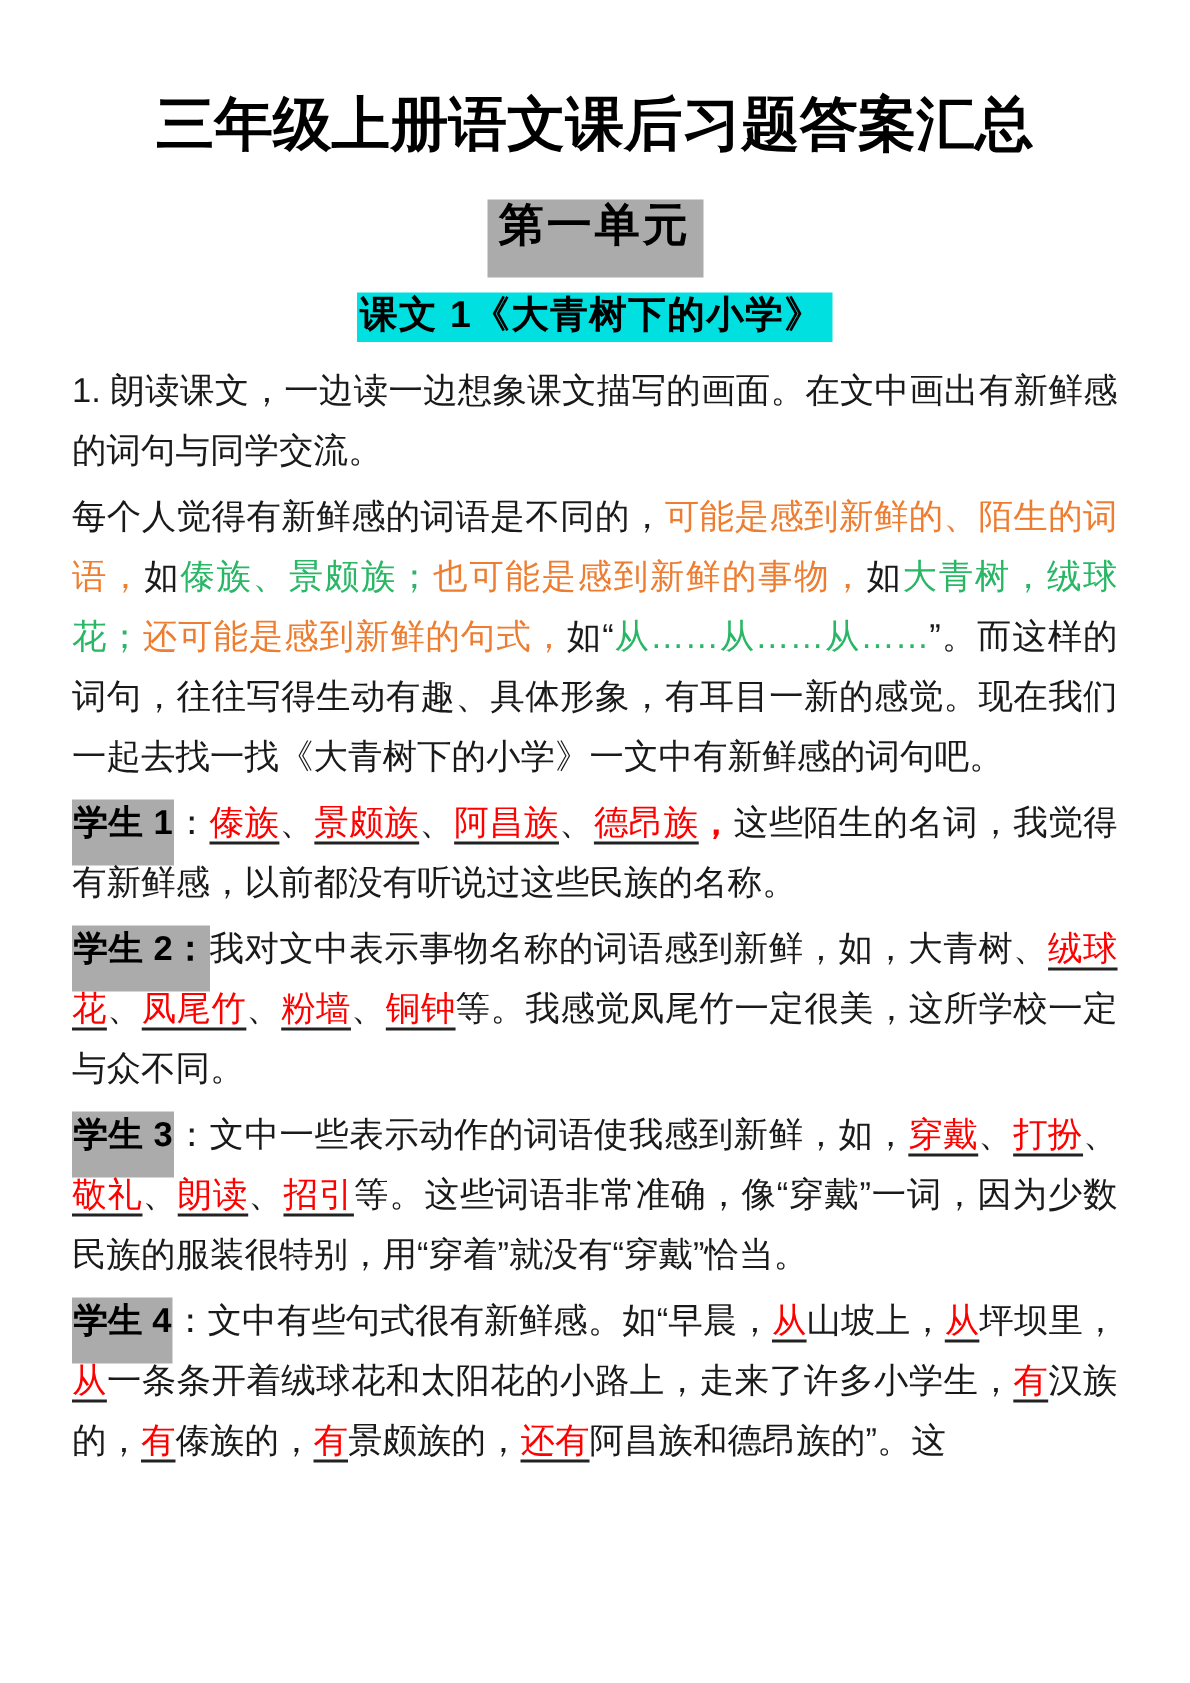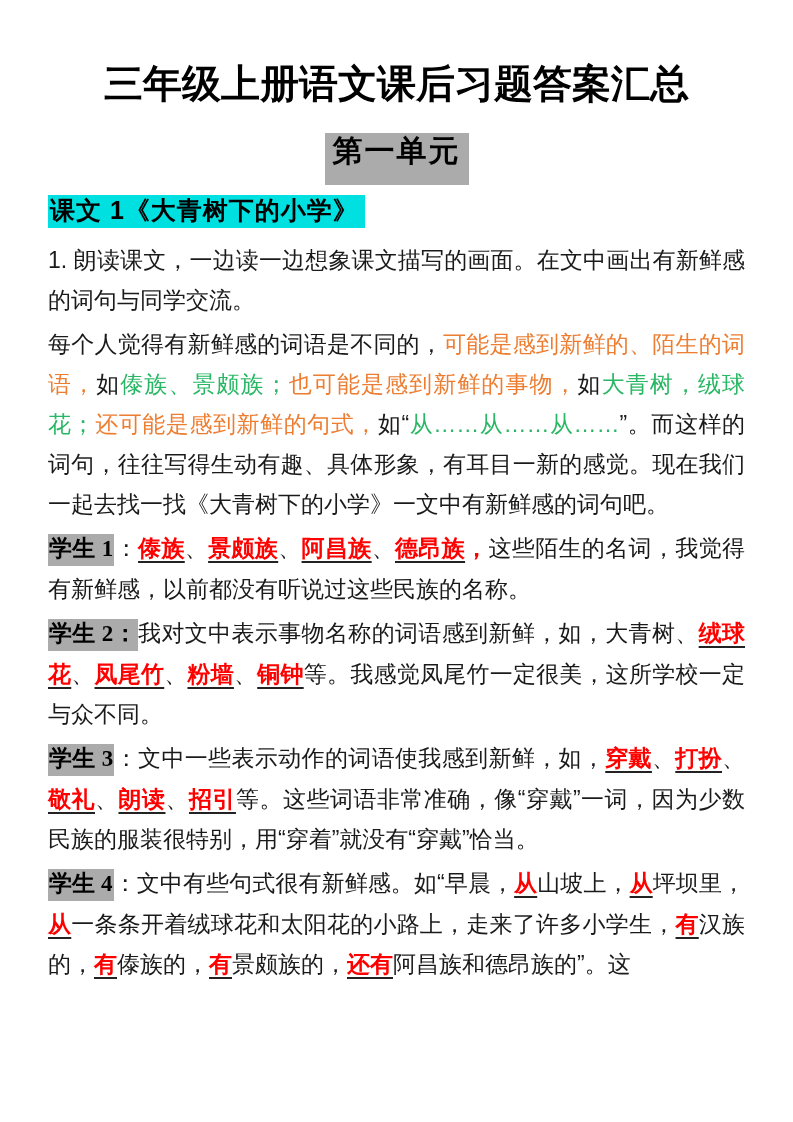--- a/index.html
+++ b/index.html
@@ -23,51 +23,50 @@
     margin:0 0 24px 0;
     font-size:39px;line-height:1.25;font-weight:900;
     text-align:center;color:#000;letter-spacing:0px;white-space:nowrap;
   }
   .unit-row{text-align:center;margin:0 0 10px 0;line-height:1;}
   .unit-hl{
     display:inline-block;background:var(--highlight_gray);
     font-size:30px;font-weight:bold;color:#000;
     padding:3px 8px 19px 8px;letter-spacing:2px;
   }
-  .lesson-row{text-align:left;margin:0 0 12px 0;line-height:1;}
+  .lesson-row{text-align:center;margin:0 0 12px 0;line-height:1;}
   .lesson-hl{
     display:inline-block;background:var(--highlight_cyan);
     font-size:25px;font-weight:bold;color:#000;
     padding:3px 6px 5px 2px;letter-spacing:1px;
   }
   .body-text{width:100%;}
   .para{
     margin:0 0 4px 0;
     font-size:23px;line-height:40px;
     text-align:justify;
     color:var(--text_black);
   }
   .run{white-space:pre-wrap;}
   .run.black{color:var(--text_black);}
   .run.blue{color:var(--heading_blue);font-weight:bold;}
   .run.orange{color:var(--accent_orange);}
   .run.green{color:var(--accent_green);}
   .run.red{color:var(--accent_red);font-weight:bold;}
   .run.redu{
-    color:var(--accent_red);font-weight:bold;
+    color:var(--accent_red);font-weight:normal;
     text-decoration:underline;
     text-decoration-color:#222222;
     text-decoration-thickness:2px;
     text-underline-offset:5px;
   }
   .run.hl{
     background:var(--highlight_gray);
     color:#000;font-weight:bold;
-    padding:2px 1px 5px 1px;
-    font-family:Liberation Serif, serif;
+    padding:2px 1px 16px 1px;
   }
 </style>
 </head>
 <body>
 
 <div class="page">
   <h1 class="title">三年级上册语文课后习题答案汇总</h1>
 
   <div class="unit-row">
     <span class="unit-hl">第一单元</span>

